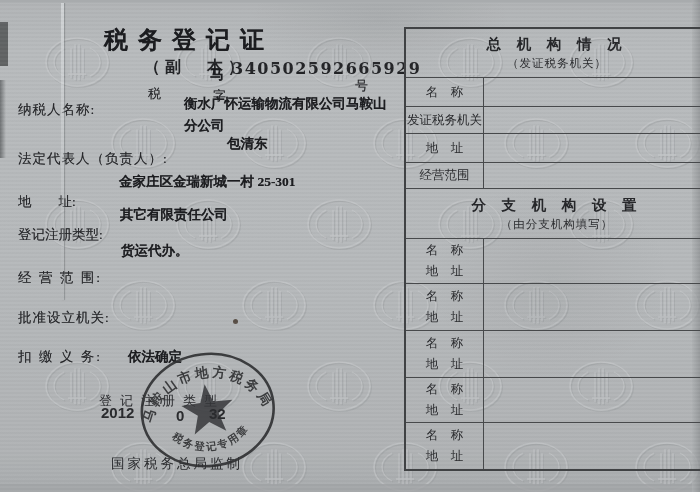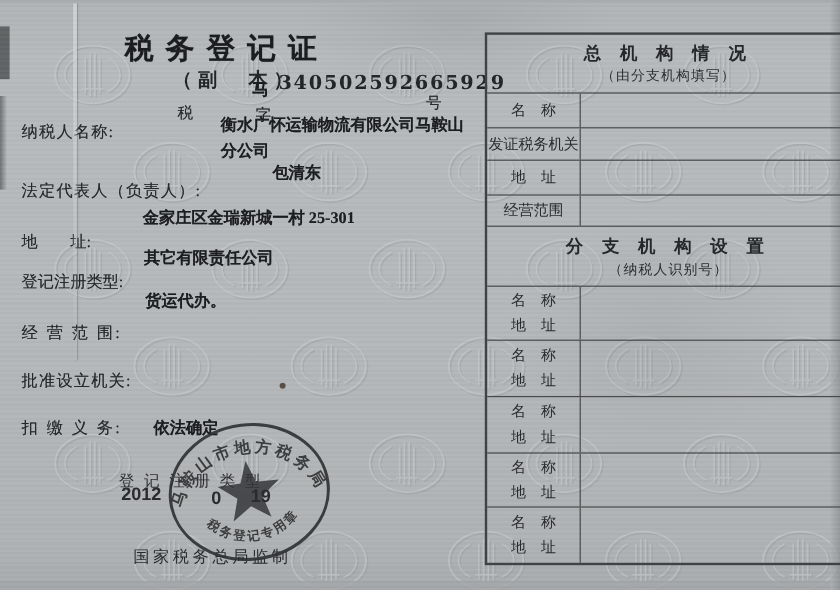--- a/index.html
+++ b/index.html
@@ -564,62 +564,62 @@
   <div class="abs f-sc-v val">货运代办。</div>
   <div class="abs f-sc-l lab">经 营 范 围:</div>
 
   <div class="abs f-ap-l lab">批准设立机关:</div>
   <div class="abs f-wh-l lab">扣 缴 义 务:</div>
   <div class="abs f-wh-v val">依法确定</div>
 
   <div class="abs issuer">登记注册类型</div>
   <div class="abs d-year dnum">2012</div>
   <div class="abs d-month dnum">0</div>
-  <div class="abs d-day dnum">19</div>
+  <div class="abs d-day dnum">32</div>
   <div class="abs footer">国家税务总局监制</div>
 
   <svg class="stamp" viewBox="0 0 150 128">
     <defs>
       <path id="arcTop" d="M 17,79.1 A 58,50 0 1 1 133,79.1" fill="none"></path>
       <path id="arcBot" d="M 29.6,72.4 A 47,40 0 0 0 120.4,72.4" fill="none"></path>
     </defs>
     <ellipse cx="75" cy="62" rx="66" ry="56" fill="none" stroke="#2f3032" stroke-width="2.6"></ellipse>
     <text font-size="13.5" font-weight="bold" fill="#2f3032" letter-spacing="3" font-family="'Liberation Serif','DejaVu Serif',serif">
       <textPath href="#arcTop" startOffset="50%" text-anchor="middle">马鞍山市地方税务局</textPath>
     </text>
     <text font-size="10.5" font-weight="bold" fill="#2f3032" letter-spacing="2" font-family="'Liberation Serif','DejaVu Serif',serif">
       <textPath href="#arcBot" startOffset="50%" text-anchor="middle">税务登记专用章</textPath>
     </text>
     <polygon points="75,36 68.5,54.1 49.3,54.7 64.5,66.4 59.1,84.8 75,74 90.9,84.8 85.5,66.4 100.7,54.7 81.5,54.1" fill="#333437" opacity="0.92"></polygon>
   </svg>
 
   <div class="panel">
     <div class="p-sec h48">
       <div class="t">总 机 构 情 况</div>
-      <div class="s">（由分支机构填写）</div>
+      <div class="s">（发证税务机关）</div>
     </div>
     <div class="p-row h29">
       <div class="p-label">名　称</div>
       <div class="p-val"></div>
     </div>
     <div class="p-row h27">
       <div class="p-label">发证税务机关</div>
       <div class="p-val"></div>
     </div>
     <div class="p-row h29">
       <div class="p-label">地　址</div>
       <div class="p-val"></div>
     </div>
     <div class="p-row h26">
       <div class="p-label">经营范围</div>
       <div class="p-val"></div>
     </div>
     <div class="p-sec h50">
       <div class="t">分 支 机 构 设 置</div>
-      <div class="s">（纳税人识别号）</div>
+      <div class="s">（由分支机构填写）</div>
     </div>
 
     <div class="p-pair h45">
       <div class="p-label two">
         <span>名　称</span>
         <span>地　址</span>
       </div>
       <div class="p-val"></div>
     </div>
     <div class="p-pair h47">

